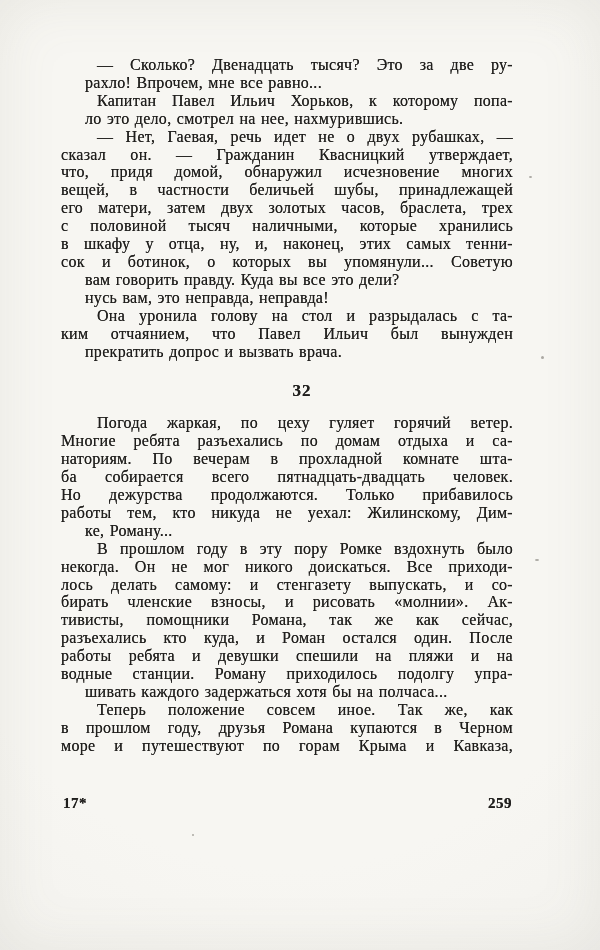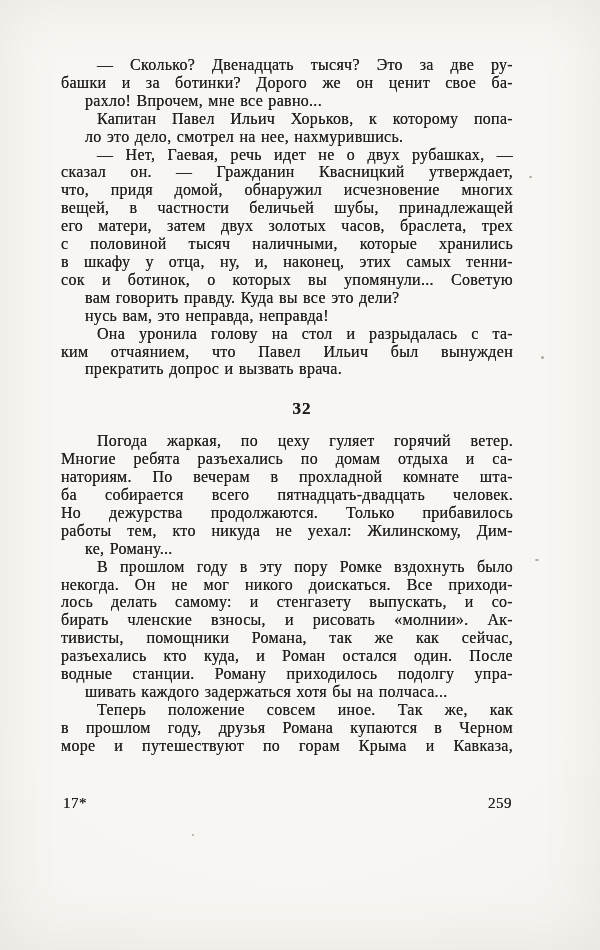--- a/index.html
+++ b/index.html
@@ -48,21 +48,21 @@
     margin: 22px 0 14px 0;
     letter-spacing: 1px;
     position: relative;
     left: 15px;
     text-align-last: center;
   }
   .footer-mark {
     position: absolute;
     top: 795px;
     font-size: 15px;
-    font-weight: normal;
+    font-weight: bold;
     color: #201f1d;
     letter-spacing: 0.5px;
     text-shadow: 0 0 0.4px rgba(32,31,29,0.85);
   }
   .footer-left  { left: 63px; }
   .footer-right { right: 88px; }
   .speck {
     position: absolute;
     background: #6d6a62;
     border-radius: 50%;
@@ -75,21 +75,20 @@
 </style>
 </head>
 <body>
 
 <div class="sheet">
 
   <div class="text-block">
 
     <p class="para">
       <span class="ln ind">— Сколько? Двенадцать тысяч? Это за две ру-</span>
-      <span class="ln">башки и за ботинки? Дорого же он ценит свое ба-</span>
       <span class="ln end">рахло! Впрочем, мне все равно...</span>
     </p>
 
     <p class="para">
       <span class="ln ind">Капитан Павел Ильич Хорьков, к которому попа-</span>
       <span class="ln end">ло это дело, смотрел на нее, нахмурившись.</span>
     </p>
 
     <p class="para">
       <span class="ln ind">— Нет, Гаевая, речь идет не о двух рубашках, —</span>
@@ -125,20 +124,21 @@
       <span class="ln end">ке, Роману...</span>
     </p>
 
     <p class="para">
       <span class="ln ind">В прошлом году в эту пору Ромке вздохнуть было</span>
       <span class="ln">некогда. Он не мог никого доискаться. Все приходи-</span>
       <span class="ln">лось делать самому: и стенгазету выпускать, и со-</span>
       <span class="ln">бирать членские взносы, и рисовать «молнии». Ак-</span>
       <span class="ln">тивисты, помощники Романа, так же как сейчас,</span>
       <span class="ln">разъехались кто куда, и Роман остался один. После</span>
+      <span class="ln">работы ребята и девушки спешили на пляжи и на</span>
       <span class="ln">водные станции. Роману приходилось подолгу упра-</span>
       <span class="ln end">шивать каждого задержаться хотя бы на полчаса...</span>
     </p>
 
     <p class="para">
       <span class="ln ind">Теперь положение совсем иное. Так же, как</span>
       <span class="ln">в прошлом году, друзья Романа купаются в Черном</span>
       <span class="ln">море и путешествуют по горам Крыма и Кавказа,</span>
     </p>
 

